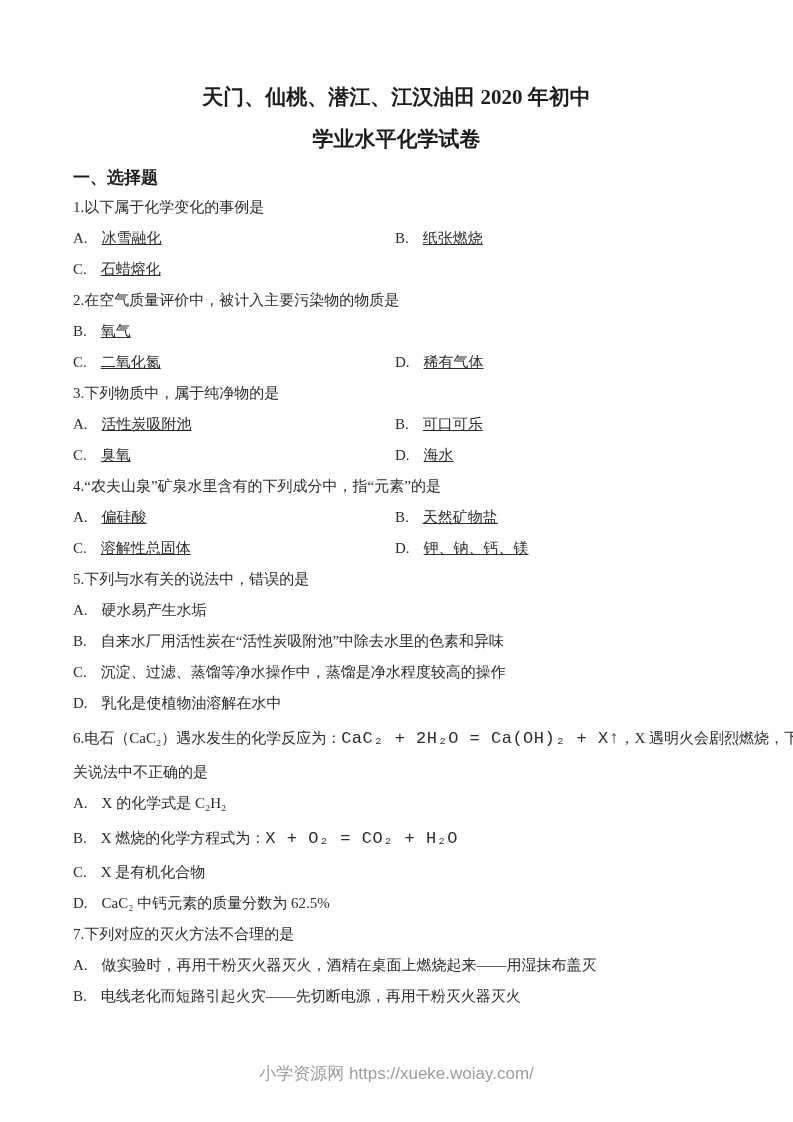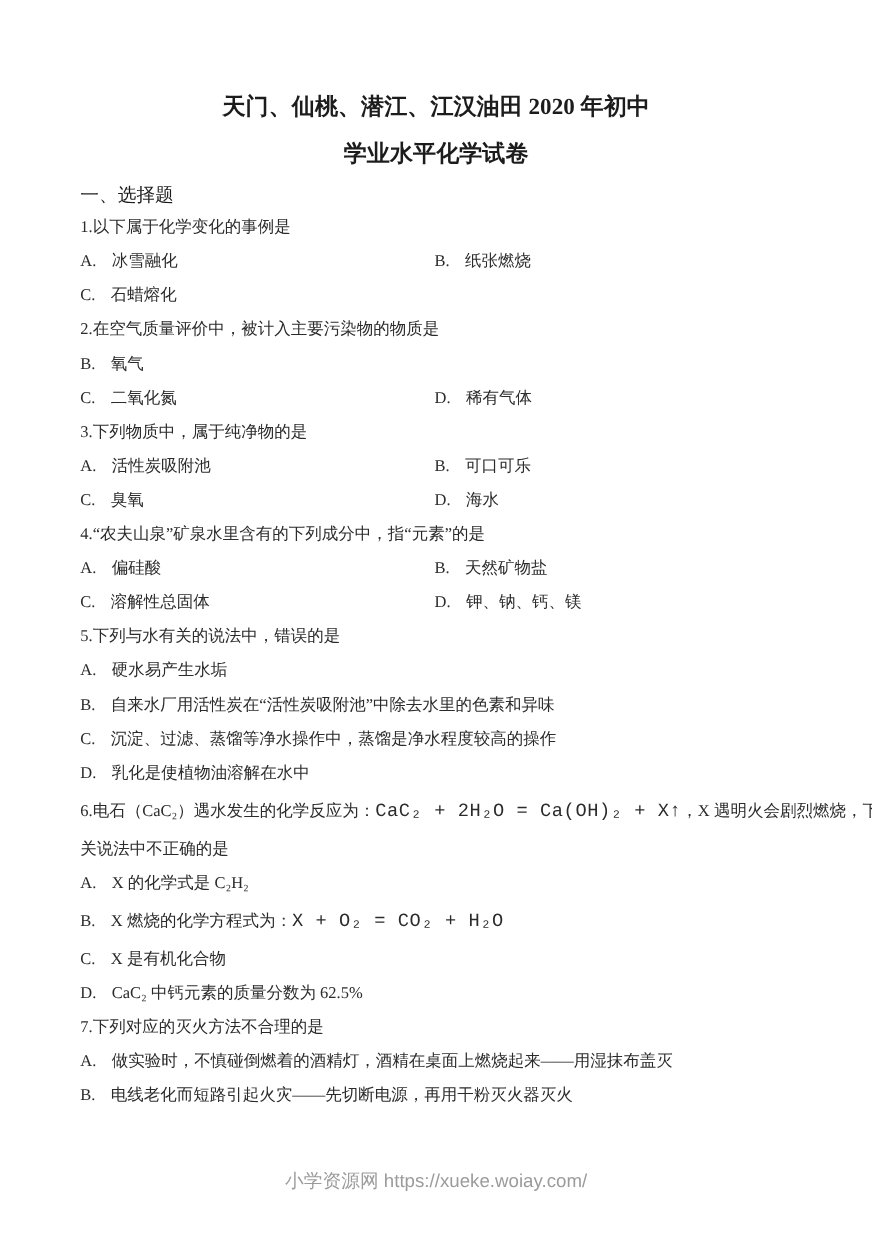--- a/index.html
+++ b/index.html
@@ -12,26 +12,26 @@
     overflow:hidden;
   }
   .titles{padding-top:84px;text-align:center;}
   .title1,.title2{
     font-weight:bold;font-size:21px;color:#1c1c1c;line-height:26px;
   }
   .title2{margin-top:16px;}
   .doc{padding:0 50px 0 73px;}
   .section-heading{
     margin-top:12px;height:28px;line-height:28px;
-    font-weight:normal;font-size:17px;color:#1c1c1c;
+    font-weight:bold;font-size:17px;color:#1c1c1c;
   }
   .row{height:31px;line-height:31px;font-size:15px;white-space:nowrap;}
   .row.tall{height:38px;line-height:38px;}
   .opt2{display:flex;}
-  .opt2 .opt{width:322px;}
+  .opt2 .opt{width:322px;text-decoration:underline;}
   .opt2 .opt:last-child{flex:1;}
   .lbl{display:inline-block;margin-right:14px;}
   .math{
     font-family:Liberation Mono, monospace;
     font-size:17px;letter-spacing:0.5px;
   }
   .footer{
     position:absolute;left:0;top:1062px;width:100%;
     text-align:center;
     font-family:"Liberation Sans","DejaVu Sans",sans-serif;
@@ -144,21 +144,21 @@
     </div>
     <div class="row">
       <span class="lbl">C.</span><span>X 是有机化合物</span>
     </div>
     <div class="row">
       <span class="lbl">D.</span><span>CaC₂ 中钙元素的质量分数为 62.5%</span>
     </div>
 
     <div class="row">7.下列对应的灭火方法不合理的是</div>
     <div class="row">
-      <span class="lbl">A.</span><span>做实验时，不慎碰倒燃着的酒精灯，酒精在桌面上燃烧起来——用湿抹布盖灭</span>
+      <span class="lbl">A.</span><span>做实验时，再用干粉灭火器灭火，酒精在桌面上燃烧起来——用湿抹布盖灭</span>
     </div>
     <div class="row">
       <span class="lbl">B.</span><span>电线老化而短路引起火灾——先切断电源，再用干粉灭火器灭火</span>
     </div>
 
   </div>
 
   <div class="footer">小学资源网 https://xueke.woiay.com/</div>
 
 </div>

